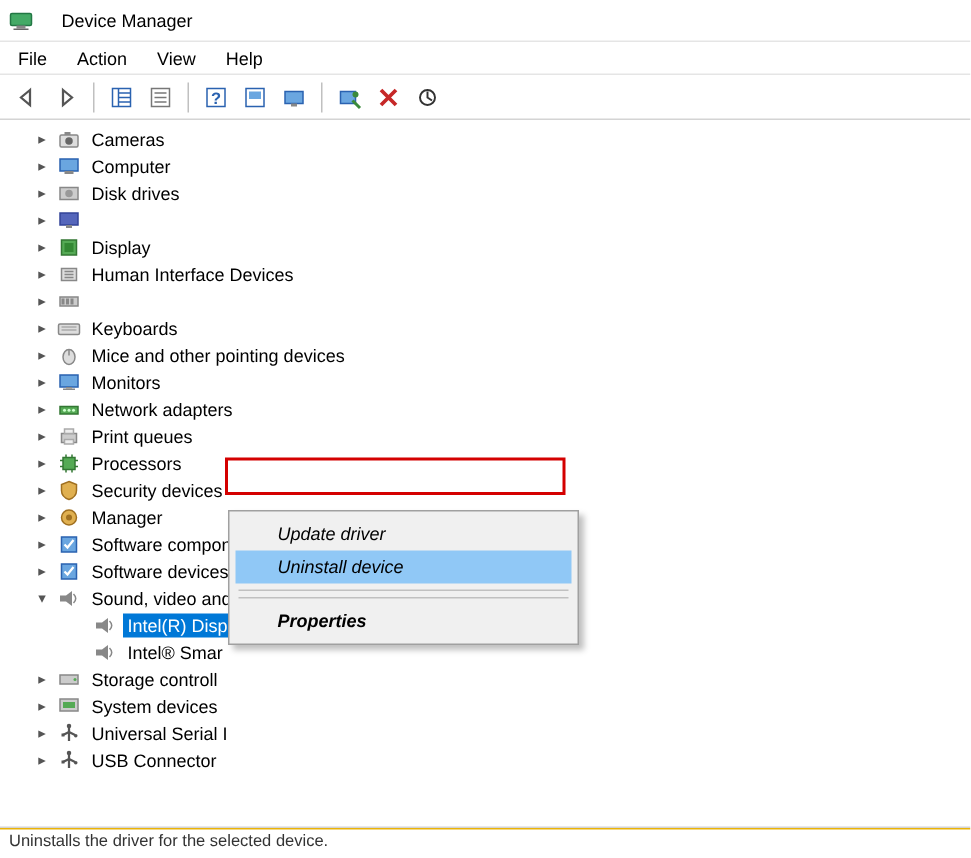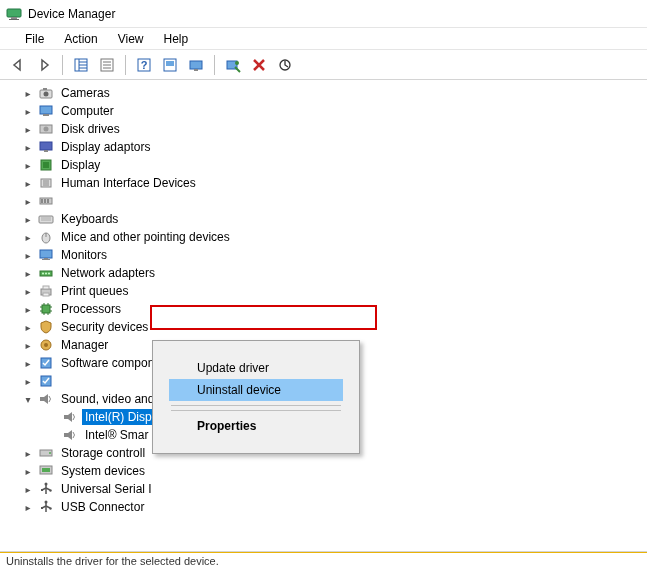--- a/index.html
+++ b/index.html
@@ -1,24 +1,24 @@
 <!DOCTYPE html>
 <html><head>
 <meta charset="utf-8">
 <style>
 * { margin: 0; padding: 0; box-sizing: border-box; }
 body { font-family: "Segoe UI", Tahoma, sans-serif; font-size: 12px; background: #fff; width: 647px; height: 572px; overflow: hidden; display: flex; flex-direction: column; }
 
 
-.titlebar { display: flex; align-items: center; height: 28px; padding: 0 6px; border-bottom: 1px solid #e5e5e5; gap: 6px; }
+.titlebar { display: flex; align-items: center; height: 28px; padding: 0 6px; border-bottom: 1px solid #e5e5e5; gap: 19px; }
 .titlebar .icon { width: 16px; height: 16px; }
 .titlebar .title { font-size: 12px; }
 
 
-.menubar { display: flex; align-items: center; height: 22px; padding: 0 15px; border-bottom: 1px solid #e5e5e5; }
+.menubar { display: flex; align-items: center; height: 22px; padding: 0 2px; border-bottom: 1px solid #e5e5e5; }
 .menubar .menu-item { padding: 2px 10px; cursor: default; }
 
 
 .toolbar { display: flex; align-items: center; height: 30px; padding: 2px 6px; border-bottom: 1px solid #d4d4d4; gap: 2px; }
 .toolbar .sep { width: 1px; height: 20px; background: #c0c0c0; margin: 0 4px; }
 .toolbar button { width: 24px; height: 24px; border: 1px solid transparent; background: transparent; display: inline-flex; align-items: center; justify-content: center; cursor: default; }
 
 
 .tree-pane { flex: 1; overflow: auto; padding: 4px 2px; border-bottom: 1px solid #d4d4d4; }
 .tree { list-style: none; }
@@ -26,21 +26,21 @@
 .node { display: flex; align-items: center; height: 18px; white-space: nowrap; padding-left: 0; }
 .node .expander { width: 12px; height: 12px; margin: 0 2px 0 0; display: inline-flex; align-items: center; justify-content: center; font-size: 10px; color: #555; cursor: default; }
 .node .dev-icon { width: 16px; height: 16px; margin: 0 4px 0 2px; flex-shrink: 0; }
 .node .label { padding: 1px 3px; }
 .node.selected .label { background: #0078d7; color: #fff; }
 .children { list-style: none; margin-left: 0; }
 .lvl1 > .node { padding-left: 20px; }
 .lvl2 > .node { padding-left: 44px; }
 
 
-.context-menu { position: absolute; background: #f0f0f0; border: 1px solid #a0a0a0; box-shadow: 3px 3px 4px rgba(0,0,0,0.25); padding: 16px; font-size: 12px; z-index: 10; width: 208px; }
+.context-menu { position: absolute; background: #f0f0f0; border: 1px solid #a0a0a0; box-shadow: 3px 3px 4px rgba(0,0,0,0.25); padding: 4px; font-size: 12px; z-index: 10; width: 234px; font-style: italic; }
 .context-menu .cm-item { padding: 4px 18px 4px 28px; cursor: default; }
 .context-menu .cm-item.highlight { background: #90c8f6; }
 .context-menu .cm-sep { height: 1px; background: #c0c0c0; margin: 4px 2px; }
 .context-menu .cm-item.bold { font-weight: bold; }
 .highlight-box { position: absolute; border: 2px solid #d40000; pointer-events: none; z-index: 11; }
 
 
 .statusbar { height: 20px; padding: 2px 6px; font-size: 11px; color: #333; border-top: 1px solid #eab308; }
 
 
@@ -172,21 +172,20 @@
         </div>
       </li>
       <li class="lvl1">
         <div class="node">
           <span class="expander">▸</span>
           <span class="dev-icon">
             <svg viewBox="0 0 16 16" width="16" height="16">
               <use href="#i-display"></use>
             </svg>
           </span>
-          <span class="label">Display adaptors</span>
         </div>
       </li>
       <li class="lvl1">
         <div class="node">
           <span class="expander">▸</span>
           <span class="dev-icon">
             <svg viewBox="0 0 16 16" width="16" height="16">
               <use href="#i-firmware"></use>
             </svg>
           </span>
@@ -314,20 +313,21 @@
         </div>
       </li>
       <li class="lvl1">
         <div class="node">
           <span class="expander">▸</span>
           <span class="dev-icon">
             <svg viewBox="0 0 16 16" width="16" height="16">
               <use href="#i-software"></use>
             </svg>
           </span>
+          <span class="label">Software devices</span>
         </div>
       </li>
       <li class="lvl1">
         <div class="node">
           <span class="expander">▾</span>
           <span class="dev-icon">
             <svg viewBox="0 0 16 16" width="16" height="16">
               <use href="#i-audio"></use>
             </svg>
           </span>

